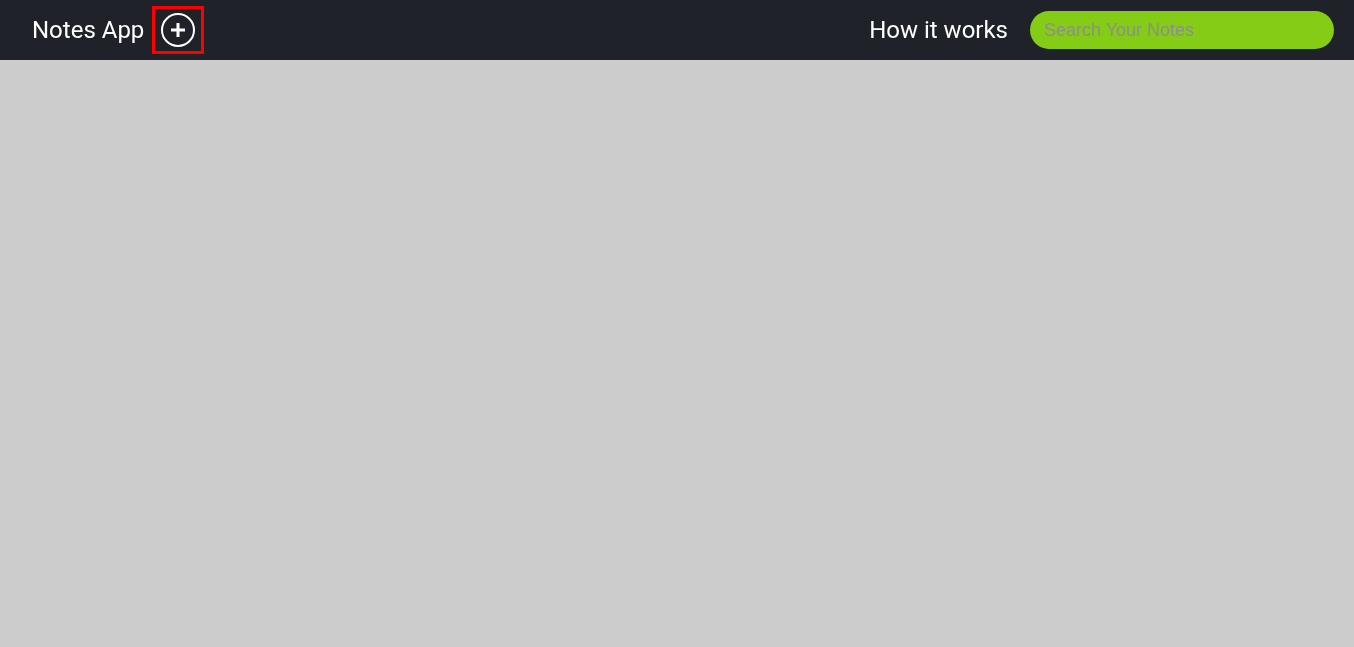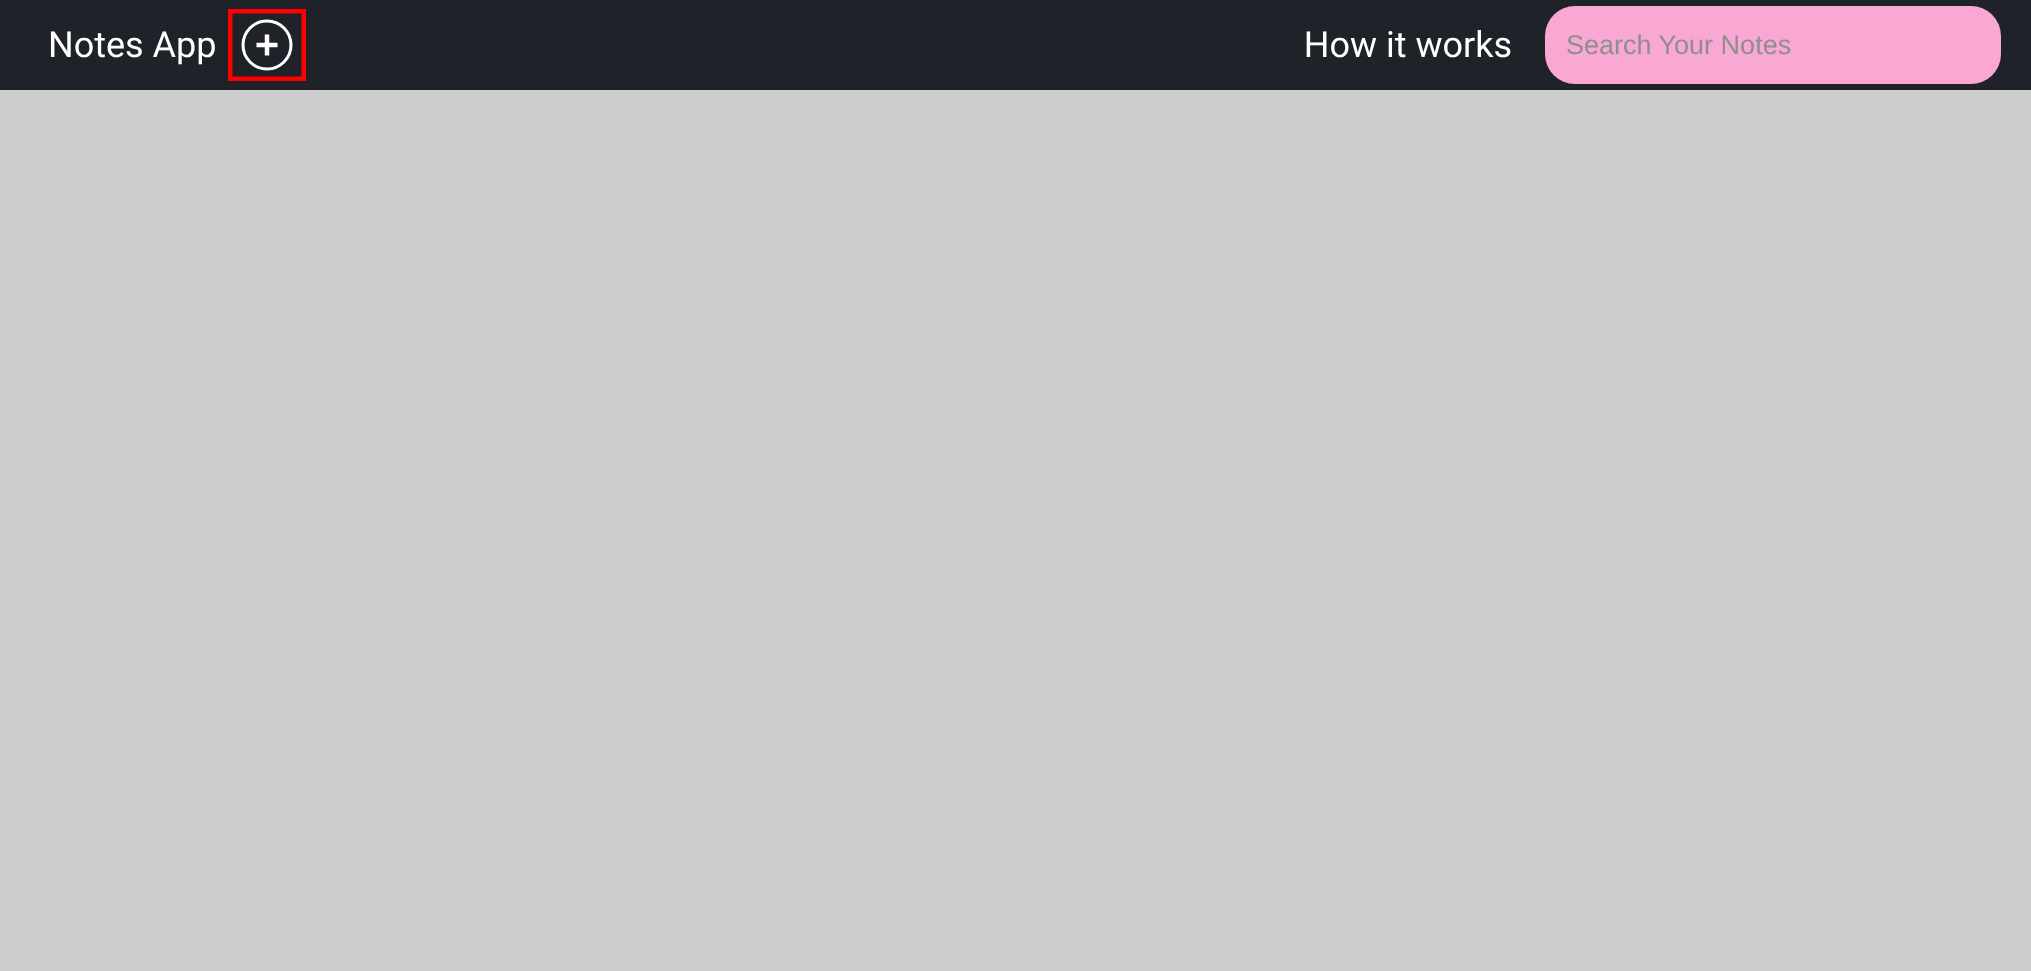--- a/index.html
+++ b/index.html
@@ -63,24 +63,24 @@
       gap: 22px;
     }
     .how-it-works {
       color: #ffffff;
       font-size: 24px;
       font-weight: 400;
       cursor: pointer;
       text-decoration: none;
     }
     .search-input {
-      background-color: #f9a8d4;
+      background-color: #84cc16;
       border: none;
       border-radius: 20px;
-      height: 52px;
+      height: 38px;
       width: 304px;
       padding: 0 14px;
       font-size: 18px;
       color: #333333;
       outline: none;
     }
     .search-input::placeholder {
       color: #8e8e8e;
     }
     .content-area {

